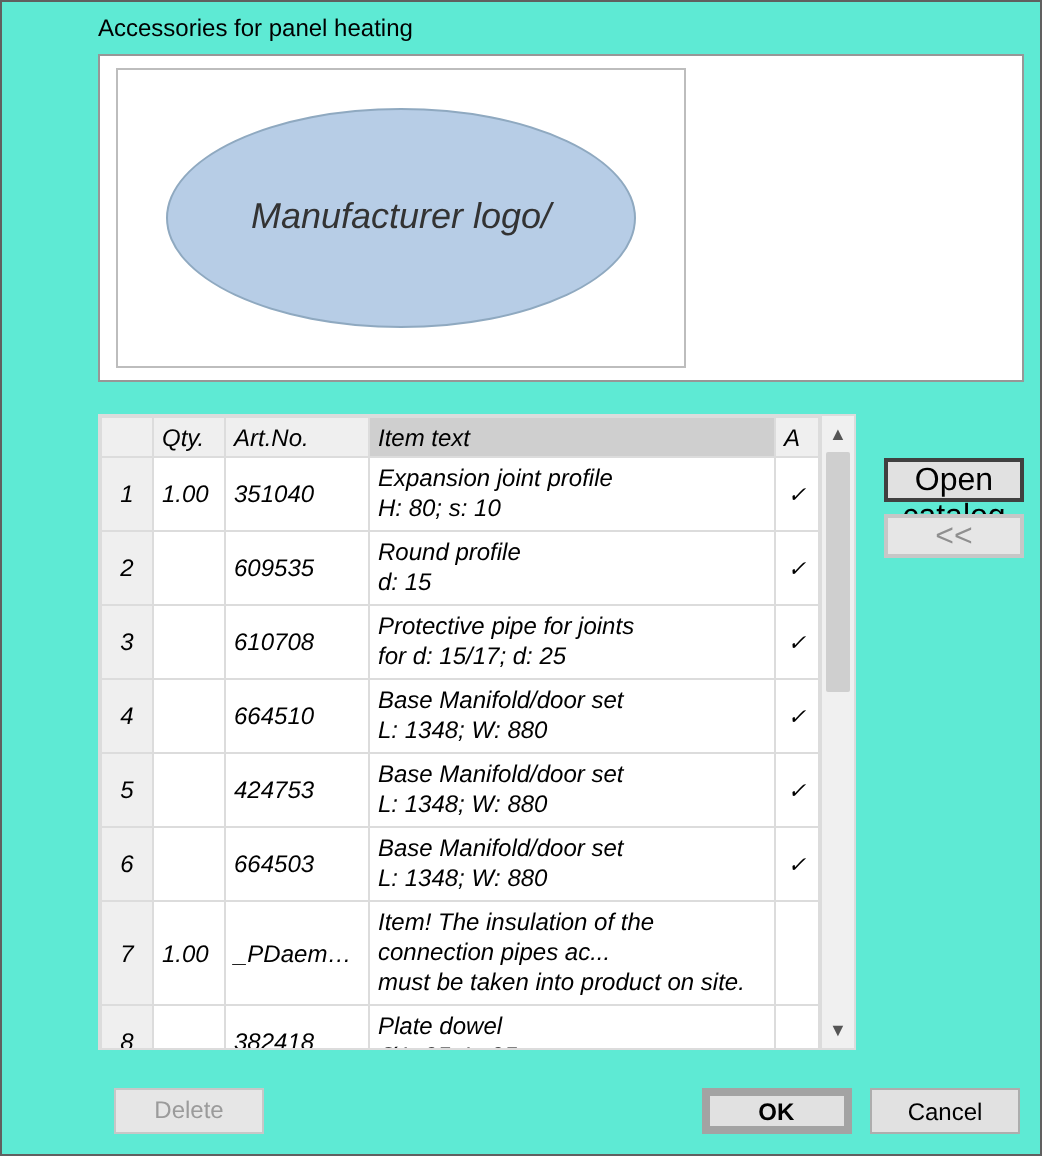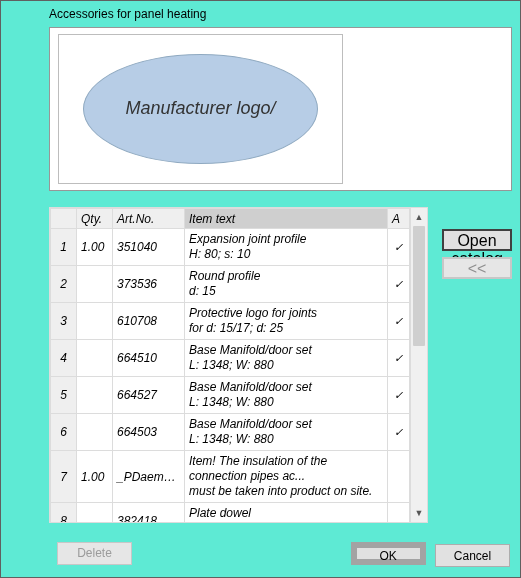--- a/index.html
+++ b/index.html
@@ -172,39 +172,41 @@
   }
   .sidebtns button.dis {
     color: #8f8f8f;
     background: #e6e6e6;
     border-color: #c7c7c7;
   }
   .footer {
     padding: 10px 10px 10px 10px;
     display: flex;
     justify-content: space-between;
+    align-items: center;
     border-top: 1px solid transparent;
   }
   .footer-left button, .footer-right button {
     width: 75px;
     height: 23px;
     font-family: inherit;
     font-size: 12px;
     background: #e1e1e1;
     border: 1px solid #adadad;
     margin-left: 6px;
   }
   .footer-left button.dis {
     color: #9b9b9b;
     border-color: #c7c7c7;
     background: #e6e6e6;
   }
   .footer-right button.ok {
-    border: 6px solid #a3a3a3;
+    border: 4px solid #a3a3a3;
     background: #e1e1e1;
+    font-weight: bold;
   }
 </style>
 </head>
 <body>
 
 <div class="window">
   <div class="title">Accessories for panel heating</div>
 
   <div class="body">
 
@@ -244,51 +246,51 @@
                   <td class="art">351040</td>
                   <td class="wrap">
                     <div>Expansion joint profile</div>
                     <div>H: 80;  s: 10</div>
                   </td>
                   <td class="a">✓</td>
                 </tr>
                 <tr>
                   <td class="num">2</td>
                   <td class="qty"></td>
-                  <td class="art">373536</td>
+                  <td class="art">609535</td>
                   <td class="wrap">
                     <div>Round profile</div>
                     <div>d: 15</div>
                   </td>
                   <td class="a">✓</td>
                 </tr>
                 <tr>
                   <td class="num">3</td>
                   <td class="qty"></td>
                   <td class="art">610708</td>
                   <td class="wrap">
-                    <div>Protective logo for joints</div>
+                    <div>Protective pipe for joints</div>
                     <div>for d: 15/17;  d: 25</div>
                   </td>
                   <td class="a">✓</td>
                 </tr>
                 <tr>
                   <td class="num">4</td>
                   <td class="qty"></td>
                   <td class="art">664510</td>
                   <td class="wrap">
                     <div>Base Manifold/door set</div>
                     <div>L: 1348;  W: 880</div>
                   </td>
                   <td class="a">✓</td>
                 </tr>
                 <tr>
                   <td class="num">5</td>
                   <td class="qty"></td>
-                  <td class="art">664527</td>
+                  <td class="art">424753</td>
                   <td class="wrap">
                     <div>Base Manifold/door set</div>
                     <div>L: 1348;  W: 880</div>
                   </td>
                   <td class="a">✓</td>
                 </tr>
                 <tr>
                   <td class="num">6</td>
                   <td class="qty"></td>
                   <td class="art">664503</td>

